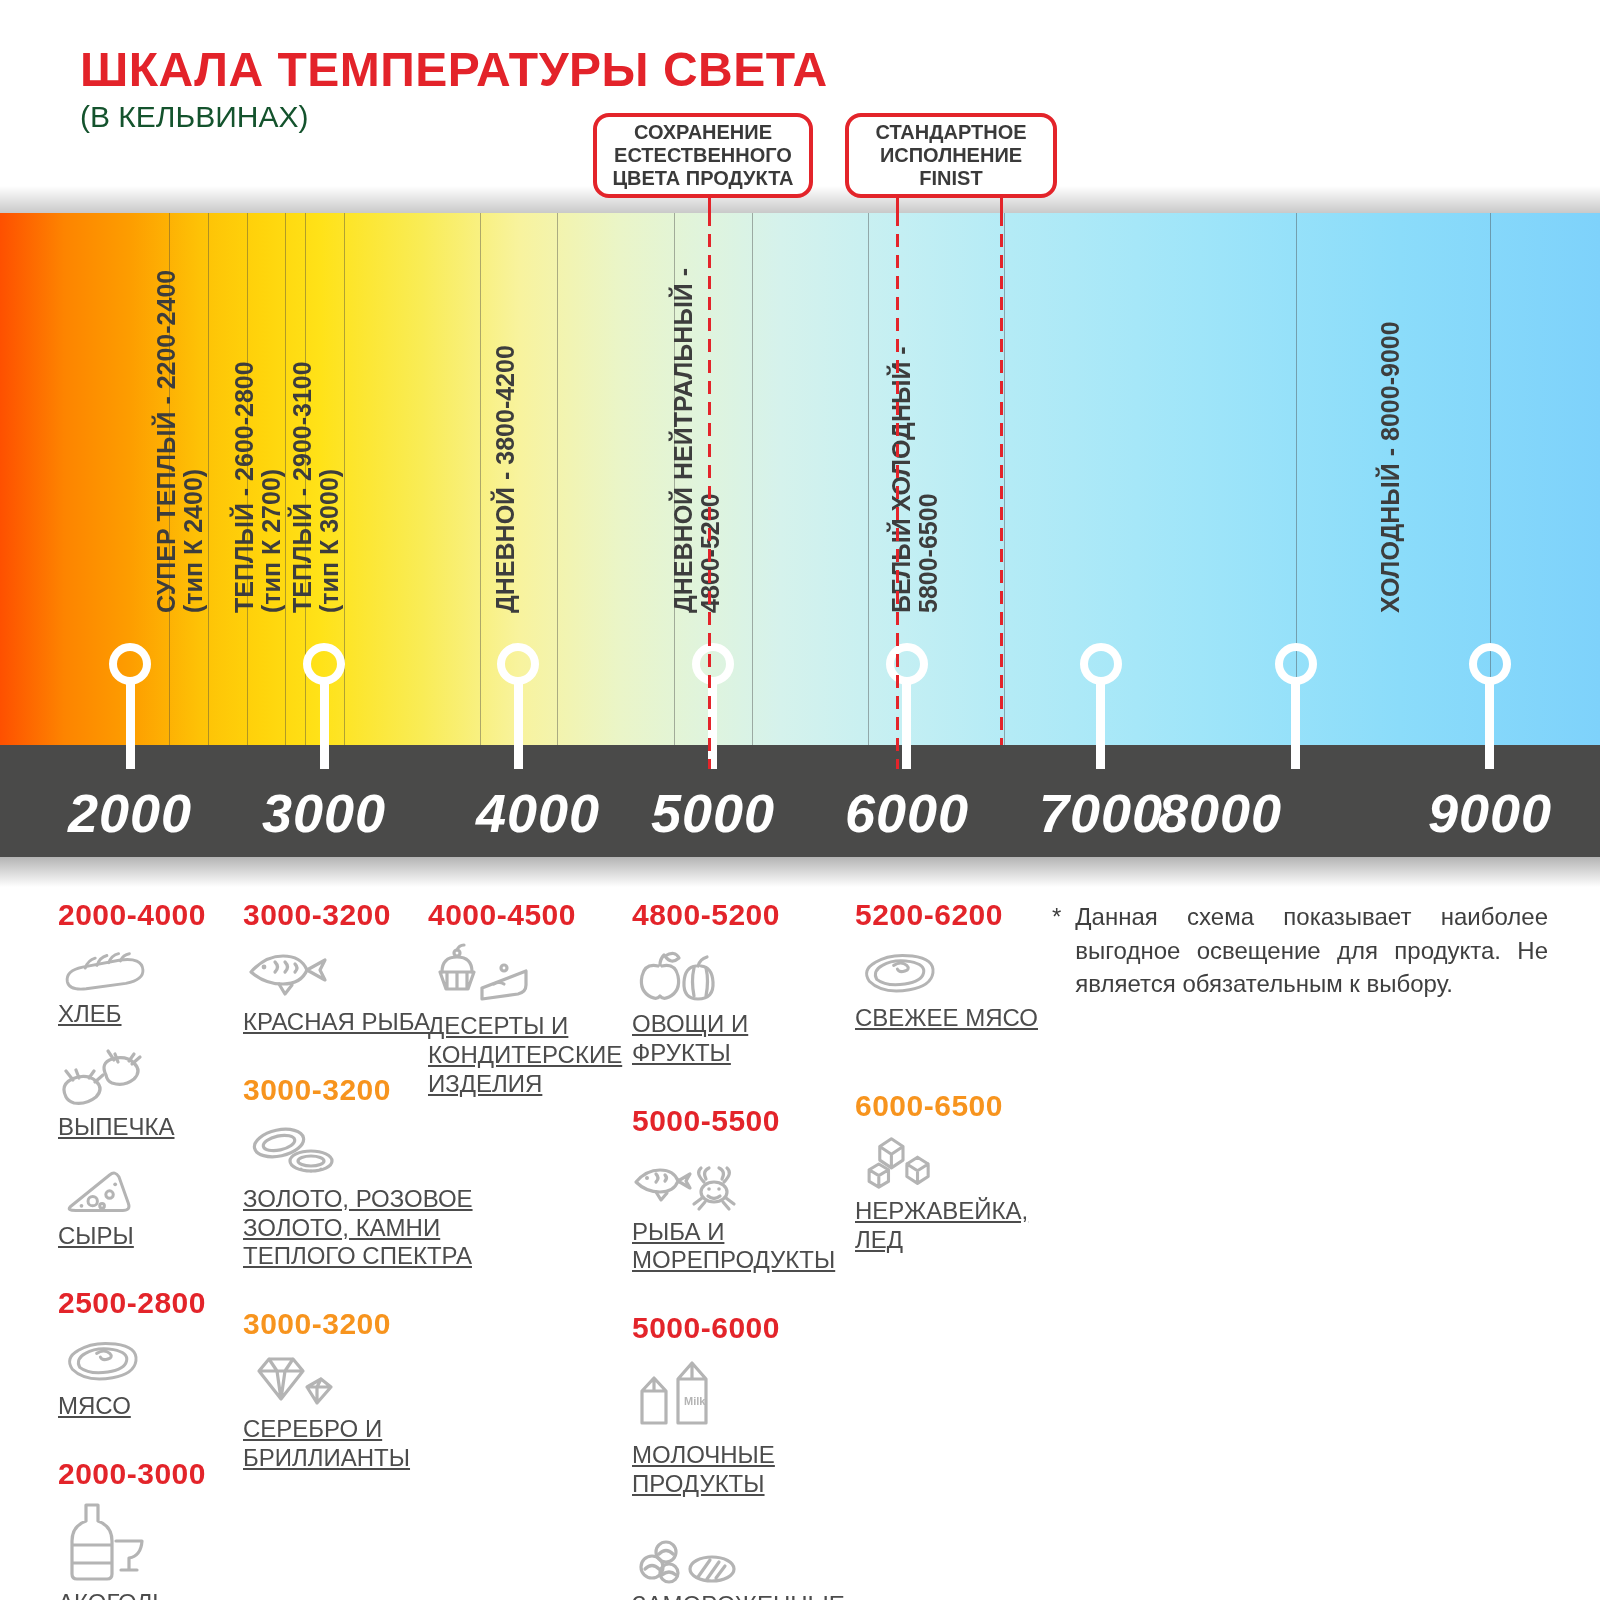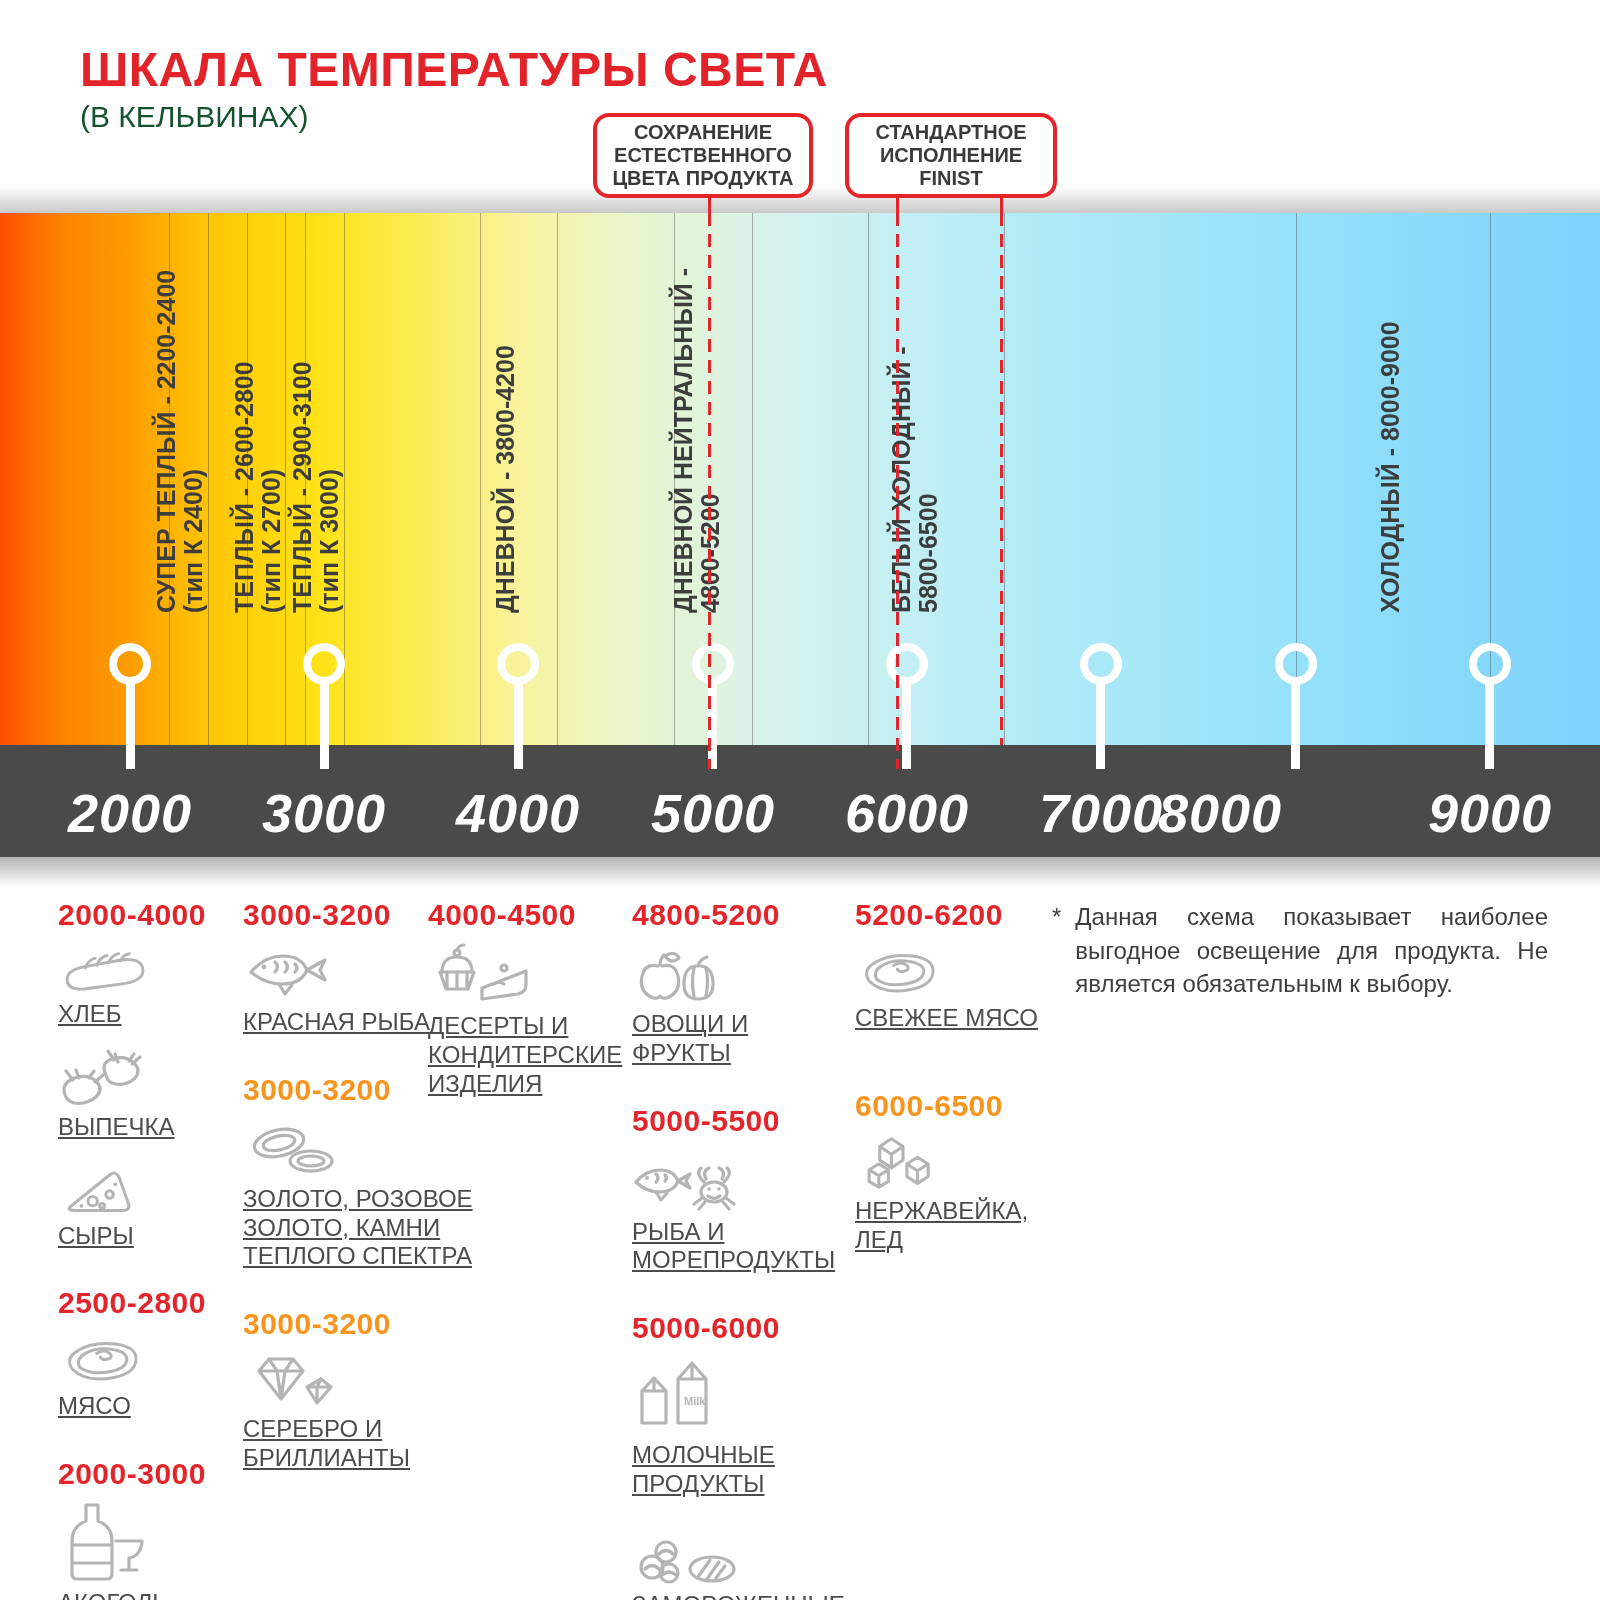--- a/index.html
+++ b/index.html
@@ -127,21 +127,21 @@
   <div class="pin-c" style="left:1469px;"></div>
   <div class="pin-s" style="left:1485px;"></div>
 
   <div class="rdash" style="left:708px;height:556px;"></div>
   <div class="rdash" style="left:896px;height:556px;"></div>
   <div class="rdash" style="left:1000px;height:532px;"></div>
 
   <div class="bar"></div>
   <div class="tick" style="left:130px;">2000</div>
   <div class="tick" style="left:324px;">3000</div>
-  <div class="tick" style="left:518px;">4000</div>
+  <div class="tick" style="left:538px;">4000</div>
   <div class="tick" style="left:713px;">5000</div>
   <div class="tick" style="left:907px;">6000</div>
   <div class="tick" style="left:1101px;">7000</div>
   <div class="tick" style="left:1220px;text-align:center;">8000</div>
   <div class="tick" style="left:1490px;">9000</div>
   <div class="botshadow"></div>
 
   <div class="col" style="left:58px;width:178px;">
     <div class="cgroup">
       <div class="crange red">2000-4000</div>

